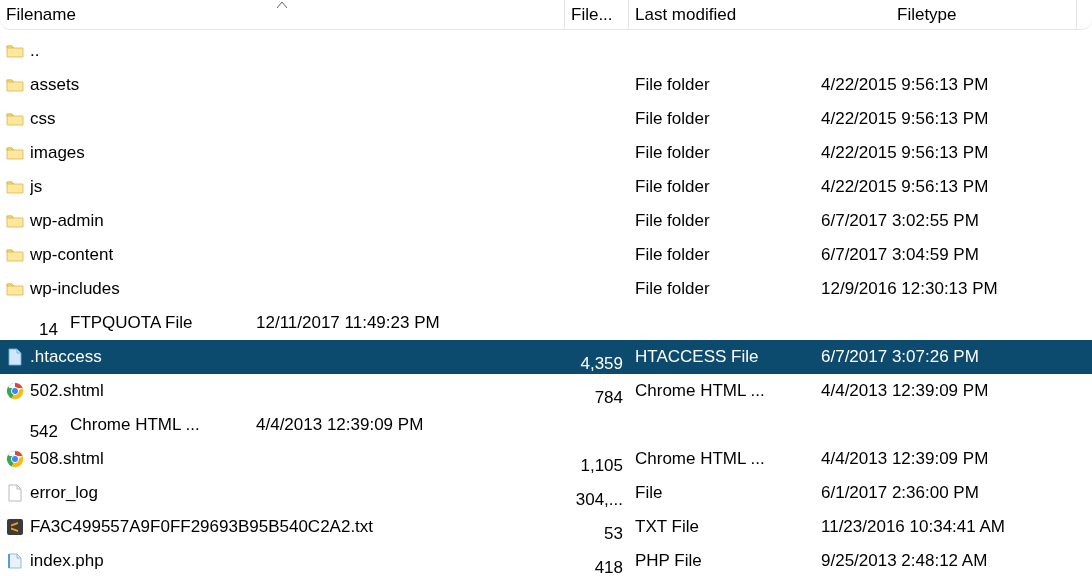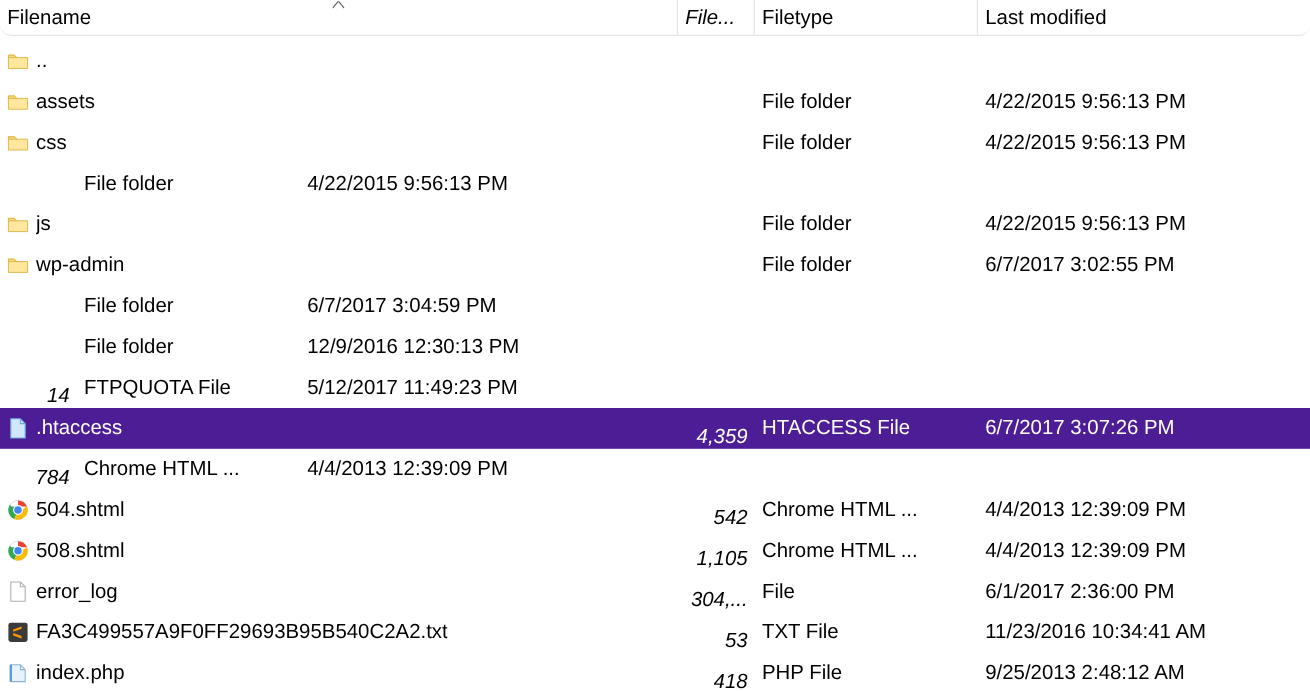--- a/index.html
+++ b/index.html
@@ -29,42 +29,42 @@
       border-right: 1px solid #e5e5e5;
       height: 100%;
       display: flex;
       align-items: center;
       overflow: hidden;
       white-space: nowrap;
       text-overflow: ellipsis;
       position: relative;
     }
     .col-name { width: 565px; flex-shrink: 0; }
-    .col-size { width: 64px; flex-shrink: 0; justify-content: flex-start; font-style: italic; }
+    .col-size { width: 64px; flex-shrink: 0; justify-content: flex-start; }
     .col-type { width: 186px; flex-shrink: 0; }
     .col-date { width: 262px; flex-shrink: 0; border-right: none; }
     .sort-arrow {
       position: absolute;
       left: 50%;
       top: -1px;
       transform: translateX(-50%);
       font-size: 10px;
       color: #606060;
     }
     .rows {
       padding-top: 4px;
     }
     .row {
       display: flex;
       height: 34px;
       align-items: center;
       white-space: nowrap;
     }
     .row.selected {
-      background: #4c1d95;
+      background: #0c4a6e;
       color: #fff;
     }
     .cell {
       padding: 0 6px;
       overflow: hidden;
       text-overflow: ellipsis;
       display: flex;
       align-items: center;
       height: 100%;
     }
@@ -93,25 +93,25 @@
     <span>Filename</span>
     <span class="sort-arrow">
       <svg width="10" height="6" viewBox="0 0 10 6">
           <path d="M0 6 L5 0 L10 6" fill="none" stroke="#606060" stroke-width="1"></path>
         </svg>
     </span>
   </div>
   <div class="header-cell col-size">
     <span class="ellip">File...</span>
   </div>
+  <div class="header-cell col-date">
+    <span>Last modified</span>
+  </div>
   <div class="header-cell col-type">
     <span>Filetype</span>
-  </div>
-  <div class="header-cell col-date">
-    <span>Last modified</span>
   </div>
 </div>
 
 <div class="rows" id="rows">
     <div class="row">
       <div class="cell col-name">
         <span class="icon">
           <svg width="18" height="18" viewBox="0 0 18 18">
             <path d="M1 4 L6 4 L8 6 L17 6 L17 15 L1 15 Z" fill="#ffe79e" stroke="#d9b64a" stroke-width="0.8"></path>
             <path d="M1 4 L6 4 L8 6 L1 6 Z" fill="#f9da78" stroke="#d9b64a" stroke-width="0.8"></path>
@@ -163,20 +163,29 @@
         <span class="ellip"></span>
       </div>
       <div class="cell col-type">
         <span class="ellip">File folder</span>
       </div>
       <div class="cell col-date">
         <span class="ellip">4/22/2015 9:56:13 PM</span>
       </div>
     </div>
     <div class="row">
+      <div class="cell col-name">
+        <span class="icon">
+          <svg width="18" height="18" viewBox="0 0 18 18">
+            <path d="M1 4 L6 4 L8 6 L17 6 L17 15 L1 15 Z" fill="#ffe79e" stroke="#d9b64a" stroke-width="0.8"></path>
+            <path d="M1 4 L6 4 L8 6 L1 6 Z" fill="#f9da78" stroke="#d9b64a" stroke-width="0.8"></path>
+          </svg>
+        </span>
+        <span class="ellip">images</span>
+      </div>
       <div class="cell col-size">
         <span class="ellip"></span>
       </div>
       <div class="cell col-type">
         <span class="ellip">File folder</span>
       </div>
       <div class="cell col-date">
         <span class="ellip">4/22/2015 9:56:13 PM</span>
       </div>
     </div>
@@ -214,97 +223,115 @@
         <span class="ellip"></span>
       </div>
       <div class="cell col-type">
         <span class="ellip">File folder</span>
       </div>
       <div class="cell col-date">
         <span class="ellip">6/7/2017 3:02:55 PM</span>
       </div>
     </div>
     <div class="row">
+      <div class="cell col-name">
+        <span class="icon">
+          <svg width="18" height="18" viewBox="0 0 18 18">
+            <path d="M1 4 L6 4 L8 6 L17 6 L17 15 L1 15 Z" fill="#ffe79e" stroke="#d9b64a" stroke-width="0.8"></path>
+            <path d="M1 4 L6 4 L8 6 L1 6 Z" fill="#f9da78" stroke="#d9b64a" stroke-width="0.8"></path>
+          </svg>
+        </span>
+        <span class="ellip">wp-content</span>
+      </div>
       <div class="cell col-size">
         <span class="ellip"></span>
       </div>
       <div class="cell col-type">
         <span class="ellip">File folder</span>
       </div>
       <div class="cell col-date">
         <span class="ellip">6/7/2017 3:04:59 PM</span>
       </div>
     </div>
     <div class="row">
+      <div class="cell col-name">
+        <span class="icon">
+          <svg width="18" height="18" viewBox="0 0 18 18">
+            <path d="M1 4 L6 4 L8 6 L17 6 L17 15 L1 15 Z" fill="#ffe79e" stroke="#d9b64a" stroke-width="0.8"></path>
+            <path d="M1 4 L6 4 L8 6 L1 6 Z" fill="#f9da78" stroke="#d9b64a" stroke-width="0.8"></path>
+          </svg>
+        </span>
+        <span class="ellip">wp-includes</span>
+      </div>
       <div class="cell col-size">
         <span class="ellip"></span>
       </div>
       <div class="cell col-type">
         <span class="ellip">File folder</span>
       </div>
       <div class="cell col-date">
         <span class="ellip">12/9/2016 12:30:13 PM</span>
       </div>
     </div>
     <div class="row">
       <div class="cell col-size">
         <span class="ellip">14</span>
       </div>
       <div class="cell col-type">
         <span class="ellip">FTPQUOTA File</span>
       </div>
       <div class="cell col-date">
-        <span class="ellip">5/12/2017 11:49:23 PM</span>
+        <span class="ellip">12/11/2017 11:49:23 PM</span>
       </div>
     </div>
     <div class="row selected">
       <div class="cell col-name">
         <span class="icon">
           <svg width="18" height="18" viewBox="0 0 18 18">
             <path d="M3 1 L11 1 L15 5 L15 17 L3 17 Z" fill="#cfe6fb" stroke="#6fa8dc" stroke-width="0.9"></path>
             <path d="M11 1 L11 5 L15 5" fill="none" stroke="#6fa8dc" stroke-width="0.9"></path>
           </svg>
         </span>
         <span class="ellip">.htaccess</span>
       </div>
       <div class="cell col-size">
         <span class="ellip">4,359</span>
       </div>
       <div class="cell col-type">
         <span class="ellip">HTACCESS File</span>
       </div>
       <div class="cell col-date">
         <span class="ellip">6/7/2017 3:07:26 PM</span>
-      </div>
-    </div>
-    <div class="row">
-      <div class="cell col-size">
-        <span class="ellip">784</span>
-      </div>
-      <div class="cell col-type">
-        <span class="ellip">Chrome HTML ...</span>
-      </div>
-      <div class="cell col-date">
-        <span class="ellip">4/4/2013 12:39:09 PM</span>
       </div>
     </div>
     <div class="row">
       <div class="cell col-name">
         <span class="icon">
           <svg width="18" height="18" viewBox="0 0 18 18">
             <circle cx="9" cy="9" r="8" fill="#fff" stroke="#cfcfcf" stroke-width="0.6"></circle>
             <path d="M9 1 A8 8 0 0 1 16.5 6 L9 6 Z" fill="#ea4335"></path>
             <path d="M2.2 4.7 A8 8 0 0 0 6 16.4 L9 9 L9 6 L3.5 6 Z" fill="#34a853"></path>
             <path d="M6 16.4 A8 8 0 0 0 16.5 6 L12 9 L9 9 Z" fill="#fbbc05"></path>
             <circle cx="9" cy="9" r="3.6" fill="#4285f4"></circle>
             <circle cx="9" cy="9" r="3.6" fill="none" stroke="#fff" stroke-width="1"></circle>
           </svg>
         </span>
-        <span class="ellip">504.shtml</span>
-      </div>
+        <span class="ellip">502.shtml</span>
+      </div>
+      <div class="cell col-size">
+        <span class="ellip">784</span>
+      </div>
+      <div class="cell col-type">
+        <span class="ellip">Chrome HTML ...</span>
+      </div>
+      <div class="cell col-date">
+        <span class="ellip">4/4/2013 12:39:09 PM</span>
+      </div>
+    </div>
+    <div class="row">
       <div class="cell col-size">
         <span class="ellip">542</span>
       </div>
       <div class="cell col-type">
         <span class="ellip">Chrome HTML ...</span>
       </div>
       <div class="cell col-date">
         <span class="ellip">4/4/2013 12:39:09 PM</span>
       </div>
     </div>

